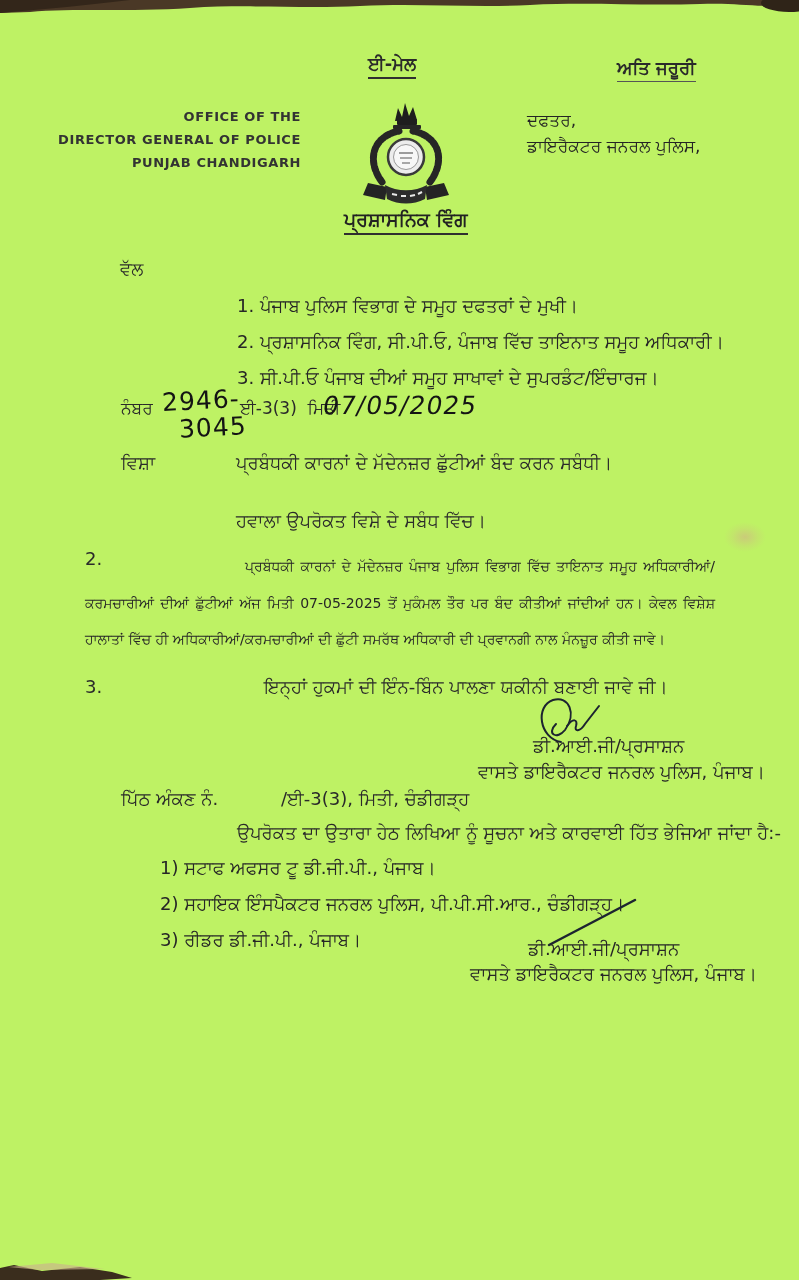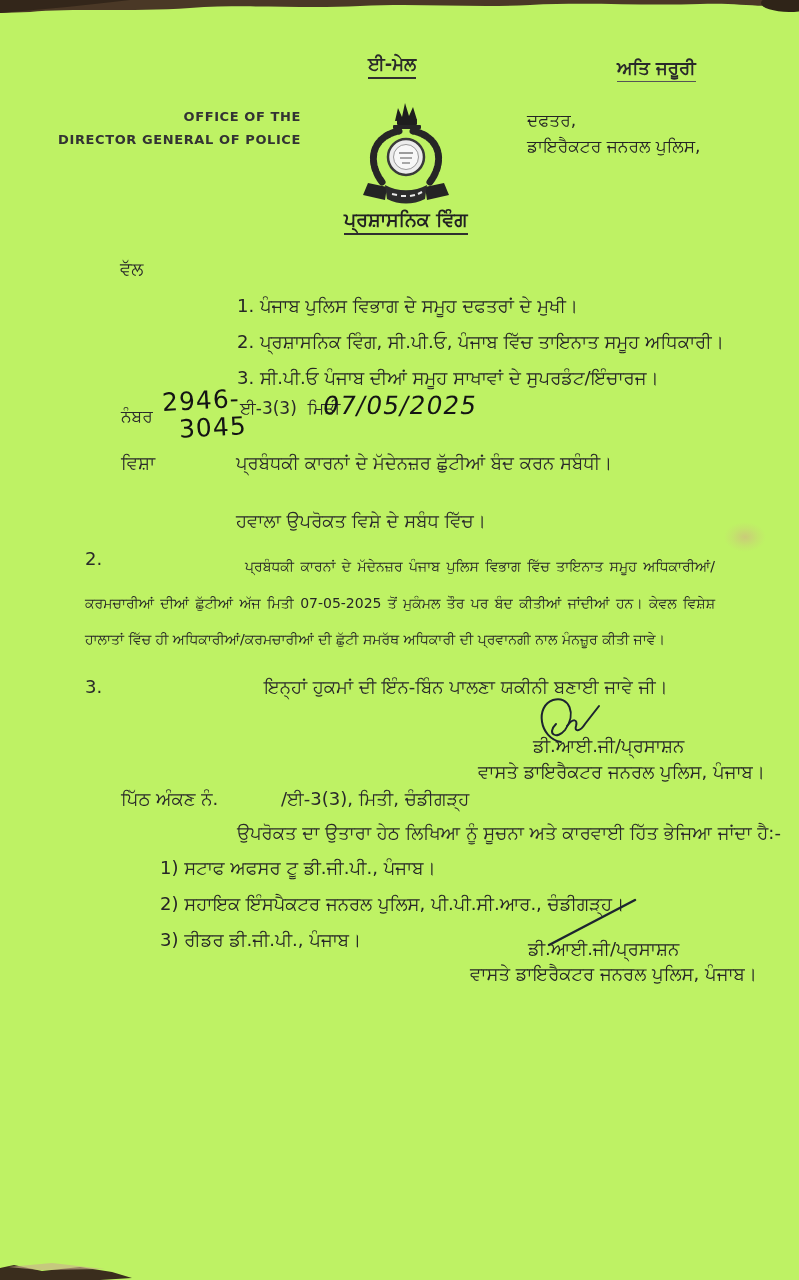--- a/index.html
+++ b/index.html
@@ -65,20 +65,21 @@
   </svg>
 
   <div class="abs smudge-red" style="left:724px;top:522px;"></div>
 
   <div class="abs pa bold underlined" style="left:368px;top:53px;">ਈ-ਮੇਲ</div>
   <div class="abs pa bold" style="left:617px;top:57px;border-bottom:1.5px solid #555;padding-bottom:2px;">ਅਤਿ ਜਰੂਰੀ</div>
 
   <div class="abs office-en" style="left:53px;top:105px;">
     <div>OFFICE OF THE</div>
     <div>DIRECTOR GENERAL OF POLICE</div>
+    <div>PUNJAB CHANDIGARH</div>
   </div>
 
   <svg class="abs" style="left:347px;top:99px;" width="118" height="108" viewBox="0 0 118 108">
 
     <polygon points="48,22 51,9 55,18 58,4 62,17 66,8 70,21" fill="#1e1e1e"></polygon>
     <rect x="50" y="20" width="20" height="6" rx="1" fill="#1e1e1e"></rect>
     <rect x="46" y="26" width="28" height="4" rx="1" fill="#262626"></rect>
 
     <path d="M35,83 C20,63 24,38 52,32" stroke="#262626" stroke-width="7" fill="none" stroke-dasharray="4 2.5" stroke-linecap="round"></path>
     <path d="M83,83 C98,63 94,38 66,32" stroke="#262626" stroke-width="7" fill="none" stroke-dasharray="4 2.5" stroke-linecap="round"></path>
@@ -107,21 +108,21 @@
 
   <div class="abs bold underlined" style="left:344px;top:208px;font-size:19px;color:#222;">ਪ੍ਰਸ਼ਾਸਨਿਕ ਵਿੰਗ</div>
 
   <div class="abs pa" style="left:120px;top:258px;">ਵੱਲ</div>
   <div class="abs" style="left:237px;top:288px;">
     <div class="addr-item">1. ਪੰਜਾਬ ਪੁਲਿਸ ਵਿਭਾਗ ਦੇ ਸਮੂਹ ਦਫਤਰਾਂ ਦੇ ਮੁਖੀ।</div>
     <div class="addr-item">2. ਪ੍ਰਸ਼ਾਸਨਿਕ ਵਿੰਗ, ਸੀ.ਪੀ.ਓ, ਪੰਜਾਬ ਵਿੱਚ ਤਾਇਨਾਤ ਸਮੂਹ ਅਧਿਕਾਰੀ।</div>
     <div class="addr-item">3. ਸੀ.ਪੀ.ਓ ਪੰਜਾਬ ਦੀਆਂ ਸਮੂਹ ਸਾਖਾਵਾਂ ਦੇ ਸੁਪਰਡੰਟ/ਇੰਚਾਰਜ।</div>
   </div>
 
-  <div class="abs pa" style="left:121px;top:398px;font-size:17px;margin-top:8px;">ਨੰਬਰ</div>
+  <div class="abs pa" style="left:121px;top:398px;font-size:17px;">ਨੰਬਰ</div>
   <div class="abs hand" style="left:162px;top:386px;transform:rotate(-3deg);">2946-</div>
   <div class="abs hand" style="left:179px;top:413px;transform:rotate(-3deg);">3045</div>
   <div class="abs pa" style="left:240px;top:398px;font-size:17px;white-space:pre;">ਈ-3(3)  ਮਿਤੀ</div>
   <div class="abs hand" style="left:323px;top:391px;transform:skewX(-10deg);">07/05/2025</div>
 
   <div class="abs pa" style="left:121px;top:452px;text-align:center;">ਵਿਸ਼ਾ</div>
   <div class="abs pa" style="left:236px;top:452px;white-space:nowrap;">ਪ੍ਰਬੰਧਕੀ ਕਾਰਨਾਂ ਦੇ ਮੱਦੇਨਜ਼ਰ ਛੁੱਟੀਆਂ ਬੰਦ ਕਰਨ ਸਬੰਧੀ।</div>
 
   <div class="abs pa" style="left:236px;top:510px;white-space:nowrap;">ਹਵਾਲਾ ਉਪਰੋਕਤ ਵਿਸ਼ੇ ਦੇ ਸਬੰਧ ਵਿੱਚ।</div>
 

